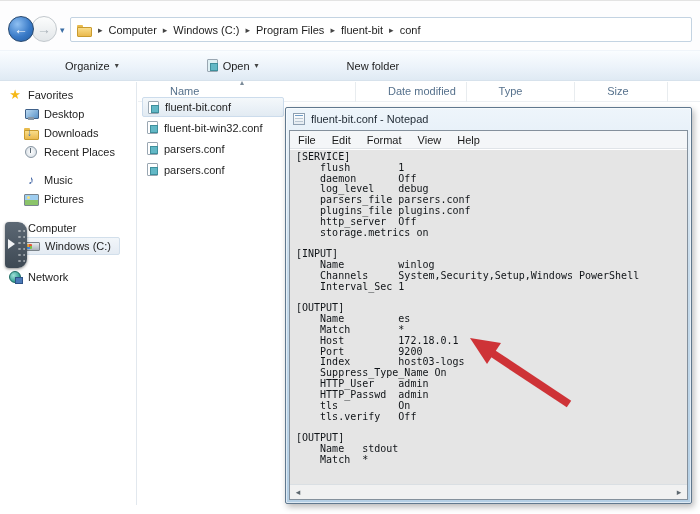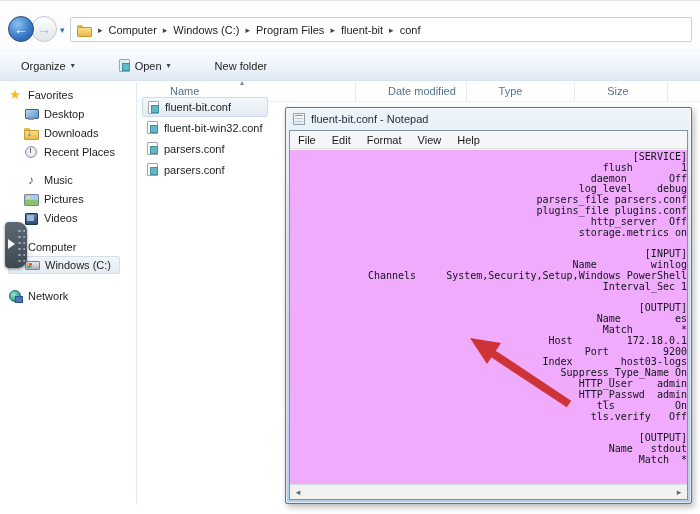--- a/index.html
+++ b/index.html
@@ -30,21 +30,21 @@
   .crumb-sep { color:#444; font-size:9px; }
   .crumb-item { color:#1e1e1e; cursor:default; }
 
   
   .toolbar {
     position:absolute; left:0; top:50px; width:700px; height:31px;
     background:linear-gradient(#fafdff,#ecf3fa 55%, #dfeaf4);
     border-top:1px solid #f0f5fa; border-bottom:1px solid #d7e2ec;
     display:flex; align-items:center; gap:8px; padding-left:14px;
   }
-  .tb-item { display:flex; align-items:center; gap:5px; padding:3px 7px; border-radius:2px; color:#1e1e1e; }
+  .tb-item { display:flex; align-items:center; gap:5px; padding:3px 7px; border-radius:2px; color:#1e1e1e;margin-left:44px; }
   .tb-drop { font-size:8px; color:#444; }
   .tb-sep { width:14px; }
 
   
   .sidebar { position:absolute; left:0; top:82px; width:137px; height:423px; border-right:1px solid #e2e8ee; padding:3px 0 0 8px; }
   .srow { display:flex; align-items:center; gap:6px; height:19px; }
   .srow.child { padding-left:16px; }
   .srow .lbl { white-space:nowrap; }
   .srow.sel { background:linear-gradient(#f2f6fa,#e4ebf3); border:1px solid #d2dfeb; border-radius:2px; width:112px; height:18px; }
   .sp9 { height:9px; } .sp10 { height:10px; } .sp12 { height:12px; }
@@ -90,21 +90,21 @@
 
   
   .cols { position:absolute; left:138px; top:82px; width:562px; height:20px; display:flex;
     color:#56718c; border-bottom:1px solid #edf0f3; }
   .col { padding:3px 0 0 8px; border-right:1px solid #e8ecef; height:20px;margin-left:24px; }
   .c0 { width:207px; } .c1 { width:92px; } .c2 { width:90px; } .c3 { width:73px; } .c4 { flex:1; border-right:none; }
   .sort-caret { position:absolute; left:240px; top:78px; font-size:8px; color:#7a8a98; }
 
   .files { position:absolute; left:142px; top:97px; width:150px; }
   .file-row { display:flex; align-items:center; gap:6px; height:21px; padding:0 5px; }
-  .file-row.selected { background:linear-gradient(#f4f8fb,#e2ebf3); border:1px solid #ccdcec; border-radius:2px; height:20px; width:126px; }
+  .file-row.selected { background:linear-gradient(#f4f8fb,#e2ebf3); border:1px solid #ccdcec; border-radius:2px; height:20px; width:142px; }
 
   
   .edge-pill { position:absolute; left:5px; top:222px; width:22px; height:46px; z-index:5;
     background:linear-gradient(#5c6874,#3e4954); border-radius:4px 9px 9px 4px;
     box-shadow:0 1px 3px rgba(0,0,0,.45); }
   .edge-pill .tri { position:absolute; left:3px; top:17px; width:0; height:0;
     border-top:5px solid transparent; border-bottom:5px solid transparent; border-left:7px solid #f2f4f6; }
   .edge-pill .dots { position:absolute; left:12px; top:6px; width:8px; height:34px;
     background-image:radial-gradient(circle, rgba(255,255,255,.45) 1px, transparent 1.4px);
     background-size:5px 6px; }
@@ -114,21 +114,21 @@
     background:linear-gradient(#eef5fb, #c8dcec 40%, #b4cfe5);
     border:1px solid #60788e; border-radius:2px;
     box-shadow:inset 0 0 0 1px rgba(255,255,255,.55), 2px 3px 6px rgba(0,0,0,.28); }
   .np-title { height:21px; display:flex; align-items:center; gap:6px; padding:0 7px; color:#1f2933; }
   .np-ic { width:12px; height:12px; background:linear-gradient(#ffffff,#e4ebf1); border:1px solid #8ea0b2; position:relative; flex:none; }
   .np-ic::before { content:""; position:absolute; left:1px; top:1px; width:8px; height:1px; background:#6f9cc6;
     box-shadow:0 3px 0 #b9c6d2, 0 6px 0 #b9c6d2; }
   .np-client { position:absolute; left:3px; right:3px; top:22px; bottom:3px; background:#fff; border:1px solid #84909c; }
   .np-menu { height:18px; background:#f4f6f8; border-bottom:1px solid #e0e4e8; display:flex; align-items:center; color:#1a1a1a; }
   .np-menu span { padding:0 8px; }
-  .np-body { position:absolute; left:0; right:0; top:19px; bottom:15px; background:#f0abfc; overflow:hidden;text-align:right; }
+  .np-body { position:absolute; left:0; right:0; top:19px; bottom:15px; background:#e5e5e5; overflow:hidden; }
   .np-body pre { margin:0; padding:2px 0 0 6px;
     font-family:"DejaVu Sans Mono", monospace; font-size:10px; line-height:10.82px; color:#101418; }
   .np-hscroll { position:absolute; left:0; right:0; bottom:0; height:15px; background:#f1f1f1;
     border-top:1px solid #dadfe3; display:flex; justify-content:space-between; align-items:center; }
   .scroll-btn { width:16px; text-align:center; font-size:9px; color:#5e686f; line-height:15px; }
 
   
   .arrow-svg { position:absolute; left:0; top:0; width:700px; height:514px; z-index:40; pointer-events:none; }
 </style>
 </head>
@@ -196,24 +196,20 @@
     <span class="lbl">Recent Places</span>
   </div>
   <div class="sp9"></div>
   <div class="srow child">
     <span class="ic i-music">♪</span>
     <span class="lbl">Music</span>
   </div>
   <div class="srow child">
     <span class="ic i-pic"></span>
     <span class="lbl">Pictures</span>
-  </div>
-  <div class="srow child">
-    <span class="ic i-video"></span>
-    <span class="lbl">Videos</span>
   </div>
   <div class="sp10"></div>
   <div class="srow">
     <span class="ic i-monitor"></span>
     <span class="lbl">Computer</span>
   </div>
   <div class="srow child sel">
     <span class="ic i-drive"></span>
     <span class="lbl">Windows (C:)</span>
   </div>

